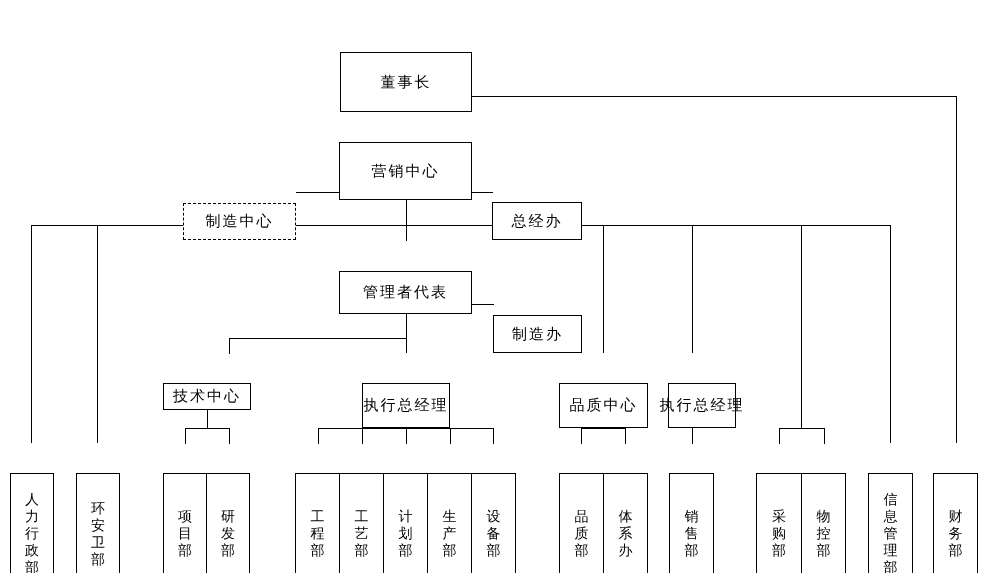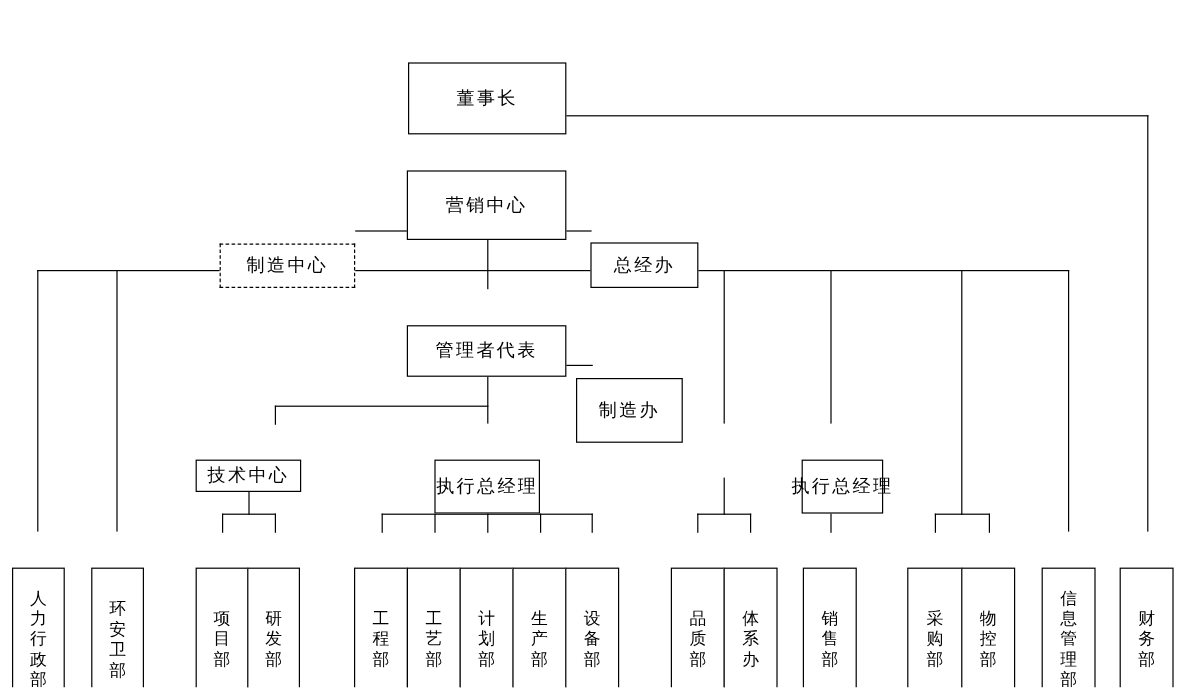--- a/index.html
+++ b/index.html
@@ -92,28 +92,31 @@
     </div>
     <div class="node dashed" style="left: 183px; top: 173px; width: 113px; height: 37px;">
       <span class="label">制造中心</span>
     </div>
     <div class="node" style="left: 492px; top: 172px; width: 90px; height: 38px;">
       <span class="label">总经办</span>
     </div>
     <div class="node" style="left: 339px; top: 241px; width: 133px; height: 43px;">
       <span class="label">管理者代表</span>
     </div>
-    <div class="node" style="left: 480px; top: 285px; width: 89px; height: 54px;">
+    <div class="node" style="left: 493px; top: 285px; width: 89px; height: 38px;">
       <span class="label">制造办</span>
     </div>
     <div class="node" style="left: 163px; top: 353px; width: 88px; height: 27px;">
       <span class="label">技术中心</span>
     </div>
     <div class="node" style="left: 362px; top: 353px; width: 88px; height: 45px;">
       <span class="label">执行总经理</span>
+    </div>
+    <div class="node" style="left: 559px; top: 353px; width: 89px; height: 45px;">
+      <span class="label">品质中心</span>
     </div>
     <div class="node" style="left: 668px; top: 353px; width: 68px; height: 45px;">
       <span class="label">执行总经理</span>
     </div>
     <div class="node vertical" style="left: 10px; top: 443px; width: 44px; height: 120px;">
       <span class="label">
         <span class="ch">人</span>
         <span class="ch">力</span>
         <span class="ch">行</span>
         <span class="ch">政</span>

